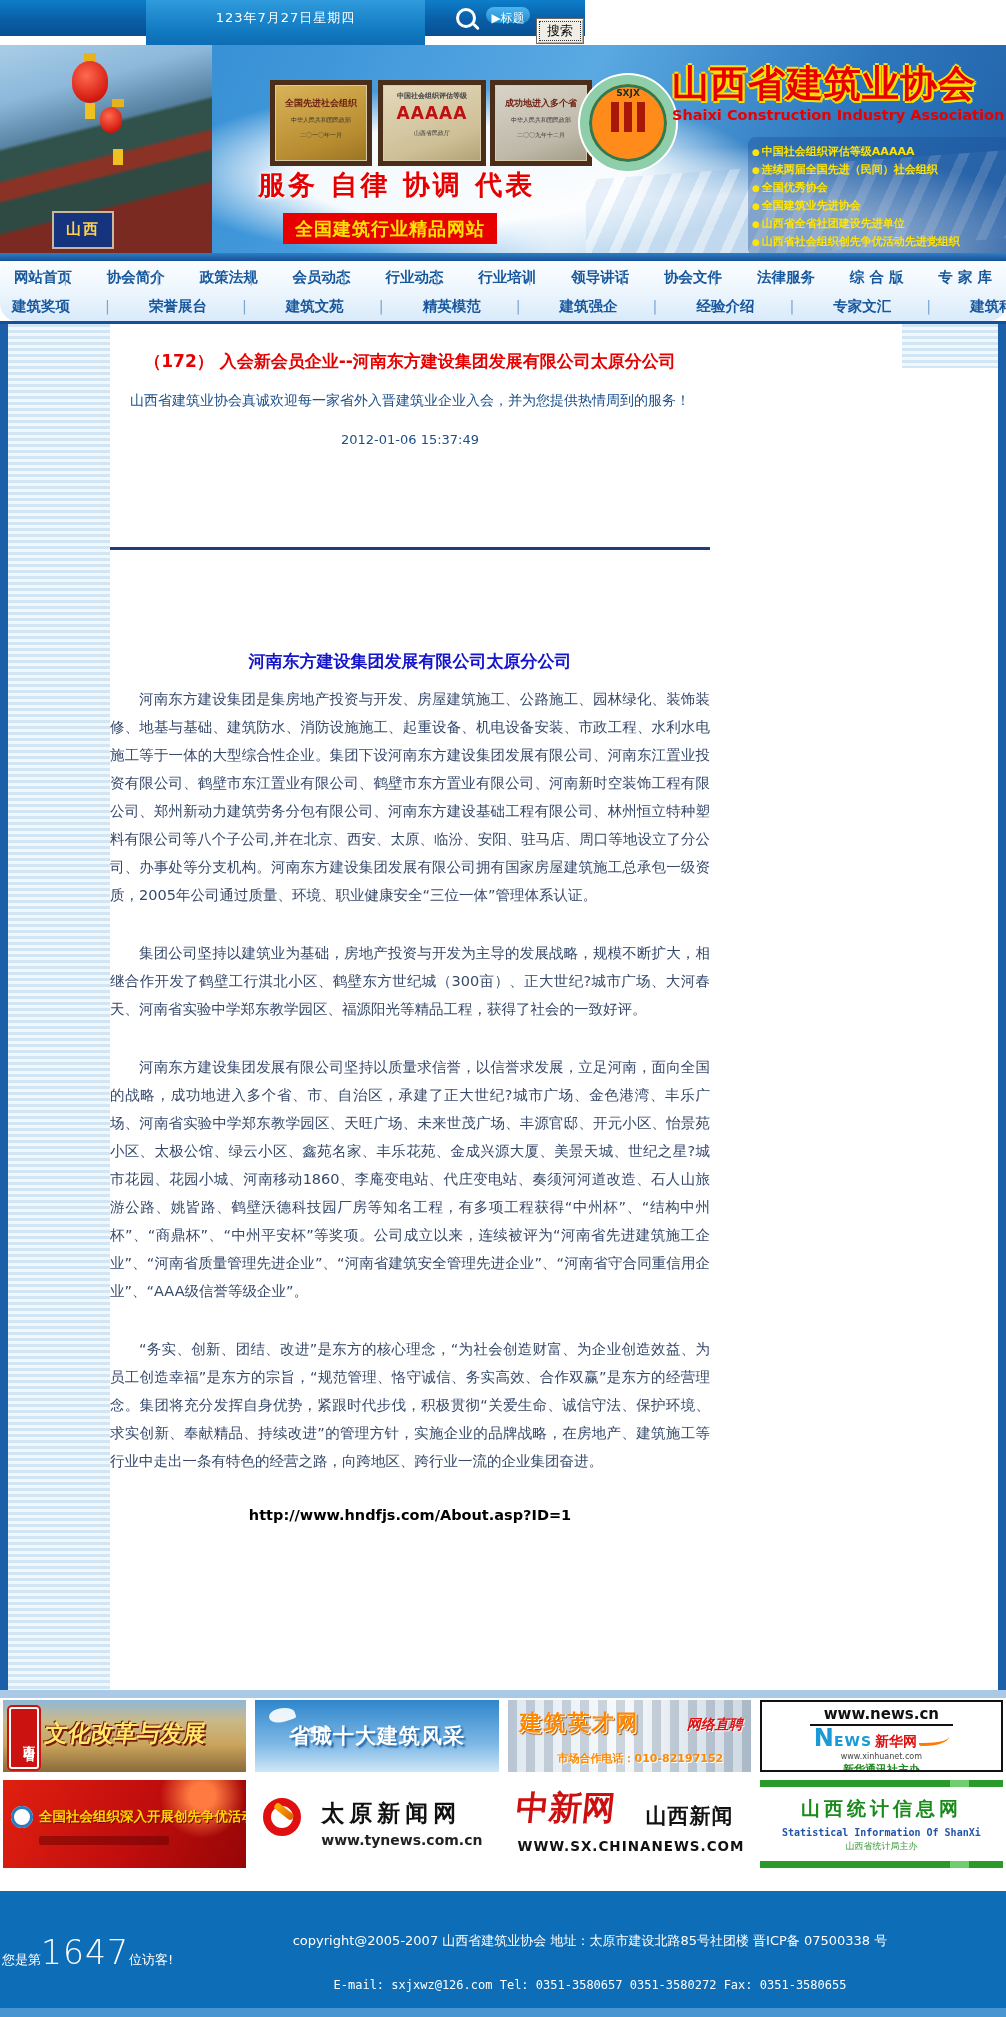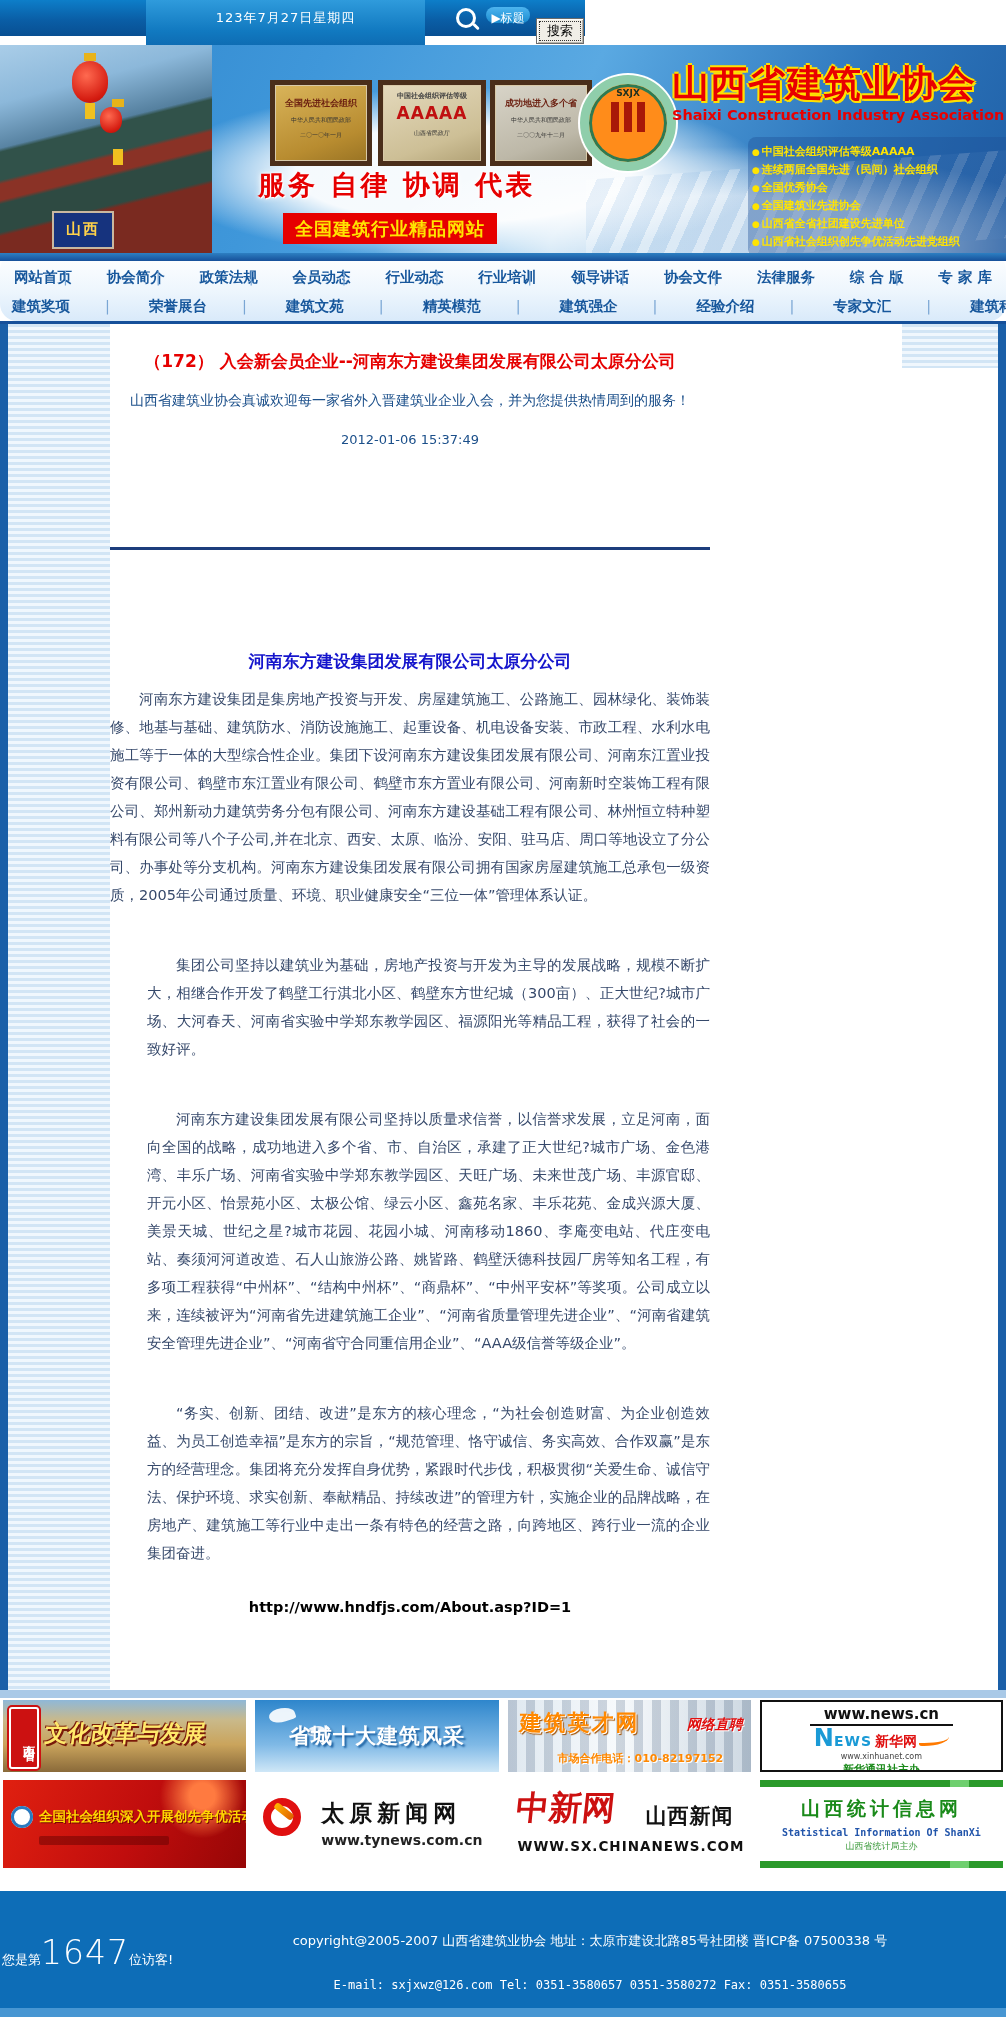--- a/index.html
+++ b/index.html
@@ -86,21 +86,21 @@
   .stripes{background:repeating-linear-gradient(180deg,#d2e5f5 0 3px,#f0f7fd 3px 6px);}
   .stripecol{position:absolute;left:8px;top:0;width:102px;height:100%;}
   .stripeblk{position:absolute;right:8px;top:0;width:96px;height:44px;}
   .article{position:absolute;left:110px;top:0;width:600px;height:100%;overflow:hidden;}
   .a-title{padding-top:24px;font-size:17px;font-weight:bold;color:#e60000;text-align:center;line-height:26px;}
   .a-sub{margin-top:14px;font-size:14px;color:#1b4f8a;text-align:center;line-height:24px;}
   .a-date{margin-top:20px;font-size:13px;color:#1b4f8a;text-align:center;}
   .a-hr{margin-top:100px;height:3px;background:#1d3d7c;border:0;}
   .b-title{margin-top:100px;font-size:17px;font-weight:bold;color:#1414cc;text-align:center;}
   .a-p{margin:12px 0 0 0;font-size:14.5px;color:#36496b;line-height:28px;text-align:justify;text-indent:2em;}
-  .a-p+.a-p{margin-top:42px;padding-left:37px;}
+  .a-p+.a-p{margin-top:30px;}
   .a-link{display:block;margin-top:32px;font-size:14.5px;font-weight:bold;color:#000;text-align:center;text-decoration:none;}
   
   .divbar{position:absolute;left:0;top:1690px;width:1006px;height:8px;background:#a9c9e7;}
   .banners{position:absolute;left:0;top:1700px;width:1006px;}
   .brow{display:grid;grid-template-columns:1fr 1fr 1fr 1fr;gap:9px;padding:0 3px;}
   .brow.two{margin-top:8px;}
   .bn{position:relative;height:72px;overflow:hidden;cursor:pointer;}
   .brow.two .bn{height:88px;}
   
   .b11{background:linear-gradient(180deg,#8fb8d8 0%,#c9b98a 28%,#caa45c 62%,#8a6a3a 100%);}

